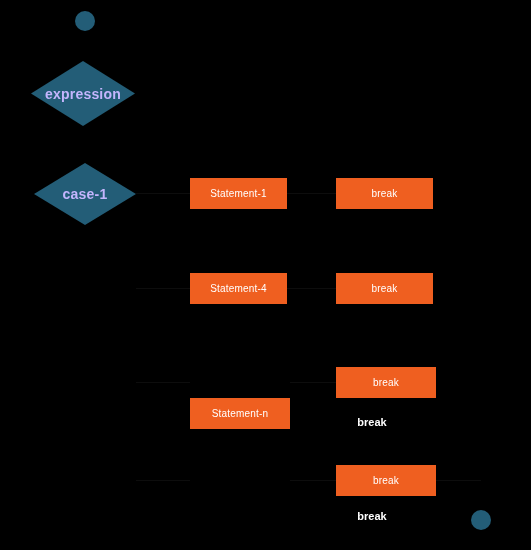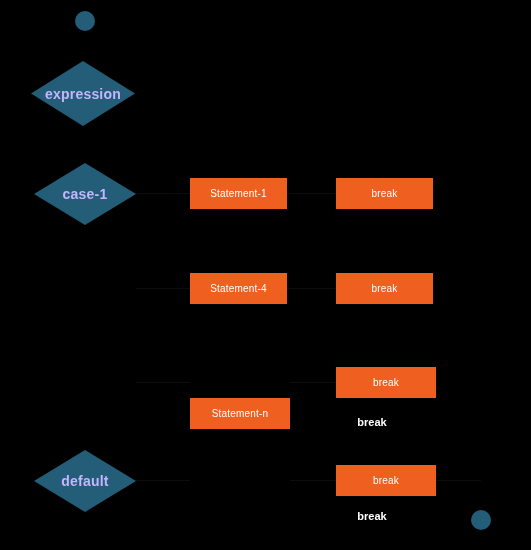--- a/index.html
+++ b/index.html
@@ -98,23 +98,20 @@
   <div class="connector" style="left:136px; top:382px; width:54px; height:1px;"></div>
   <div class="proc-box" style="left:190px; top:367px; width:100px; height:31px;margin-top:31px;">
     <span class="proc-label">Statement-n</span>
   </div>
   <div class="connector" style="left:290px; top:382px; width:46px; height:1px;"></div>
   <div class="proc-box" style="left:336px; top:367px; width:100px; height:31px;">
     <span class="proc-label">break</span>
   </div>
   <div class="free-label" style="left:342px; top:416px; width:60px;">break</div>
 
-  <div class="diamond" style="left:34px; top:450px; width:102px; height:62px;">
-    <span class="diamond-label">default</span>
-  </div>
   <div class="connector" style="left:136px; top:480px; width:54px; height:1px;"></div>
   <div class="connector" style="left:290px; top:480px; width:46px; height:1px;"></div>
   <div class="proc-box" style="left:336px; top:465px; width:100px; height:31px;">
     <span class="proc-label">break</span>
   </div>
   <div class="connector" style="left:436px; top:480px; width:45px; height:1px;"></div>
   <div class="free-label" style="left:342px; top:510px; width:60px;">break</div>
 
   <div class="node-circle" style="left:471px; top:510px; width:20px; height:20px;"></div>
 

